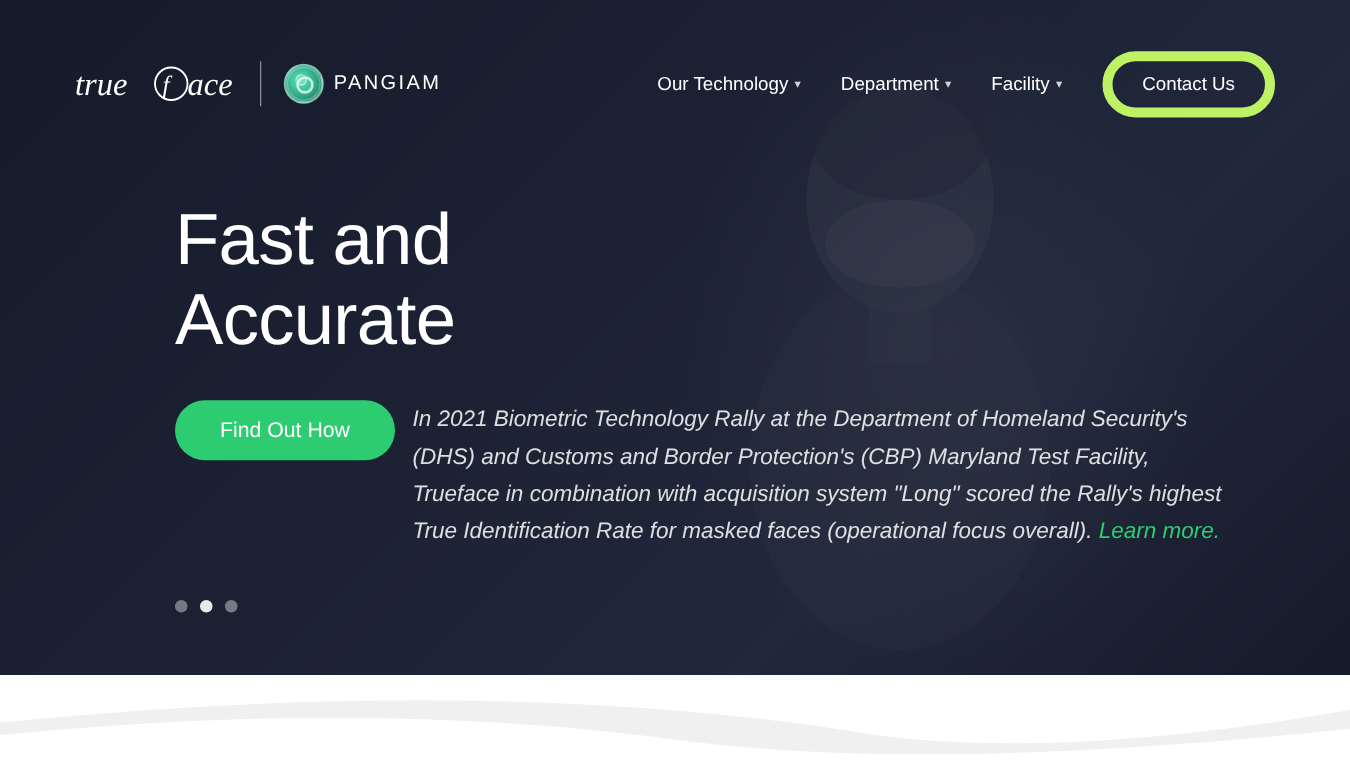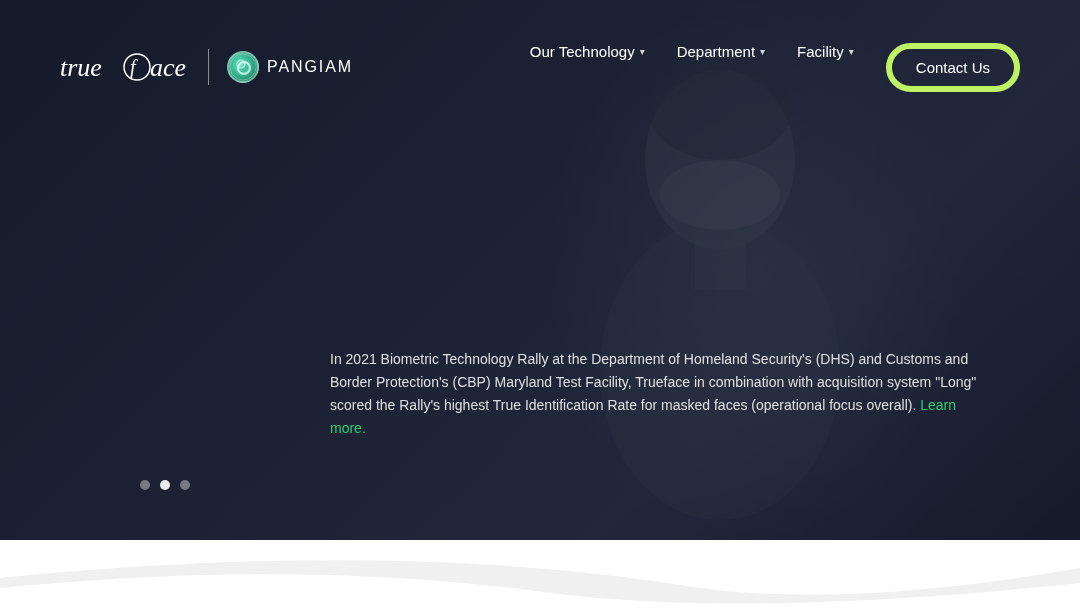--- a/index.html
+++ b/index.html
@@ -77,42 +77,42 @@
     #pangiam-name {
       font-size: 16px;
       color: #fff;
       letter-spacing: 0.12em;
       font-weight: 500;
       text-transform: uppercase;
     }
 
     #nav-links {
       display: flex;
-      align-items: flex-start;
+      align-items: center;
       gap: 32px;
     }
 
     .nav-item {
       display: flex;
       align-items: center;
       gap: 5px;
       color: #fff;
       font-size: 15px;
       font-weight: 400;
       cursor: pointer;
       white-space: nowrap;
     }
 
     .nav-item .chevron {
       font-size: 10px;
       opacity: 0.8;
     }
 
     #contact-btn {
-      border: 6px solid #bef264;
+      border: 8px solid #bef264;
       border-radius: 30px;
       padding: 10px 24px;
       color: #fff;
       font-size: 15px;
       font-weight: 500;
       cursor: pointer;
       background: transparent;
       white-space: nowrap;
     }
 
@@ -185,22 +185,23 @@
       margin-bottom: 32px;
     }
 
     #hero-description {
       position: absolute;
       z-index: 3;
       bottom: 100px;
       left: 330px;
       right: 100px;
       color: rgba(255,255,255,0.85);
-      font-size: 14px;
+      font-size: 18px;
       line-height: 1.65;
+      font-style: italic;
     }
 
     #hero-description a {
       color: #2ecc71;
       text-decoration: none;
     }
 
     
     #carousel-dots {
       position: absolute;
@@ -296,20 +297,24 @@
         <span class="chevron">▾</span>
       </div>
       <div class="nav-item">
         <span>Facility</span>
         <span class="chevron">▾</span>
       </div>
       <button id="contact-btn">Contact Us</button>
     </div>
   </div>
 
+  <div id="hero-content">
+    <h1 id="hero-title">Fast and Accurate</h1>
+    <button id="find-out-btn">Find Out How</button>
+  </div>
 
   <div id="hero-description">
     <span>In 2021 Biometric Technology Rally at the Department of Homeland Security's (DHS) and Customs and Border Protection's (CBP) Maryland Test Facility, Trueface in combination with acquisition system "Long" scored the Rally's highest True Identification Rate for masked faces (operational focus overall).</span>
     <a href="#">Learn more.</a>
   </div>
 
   <div id="carousel-dots">
     <div class="dot"></div>
     <div class="dot active"></div>
     <div class="dot"></div>

